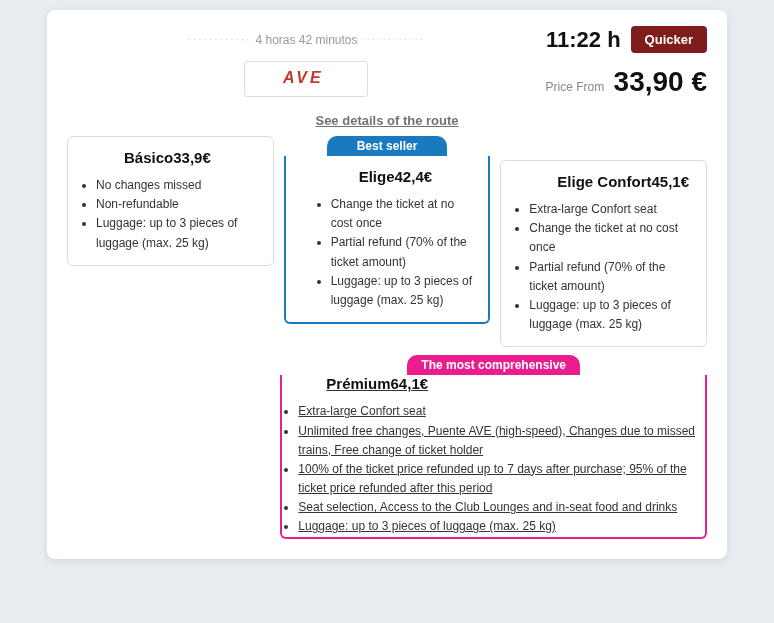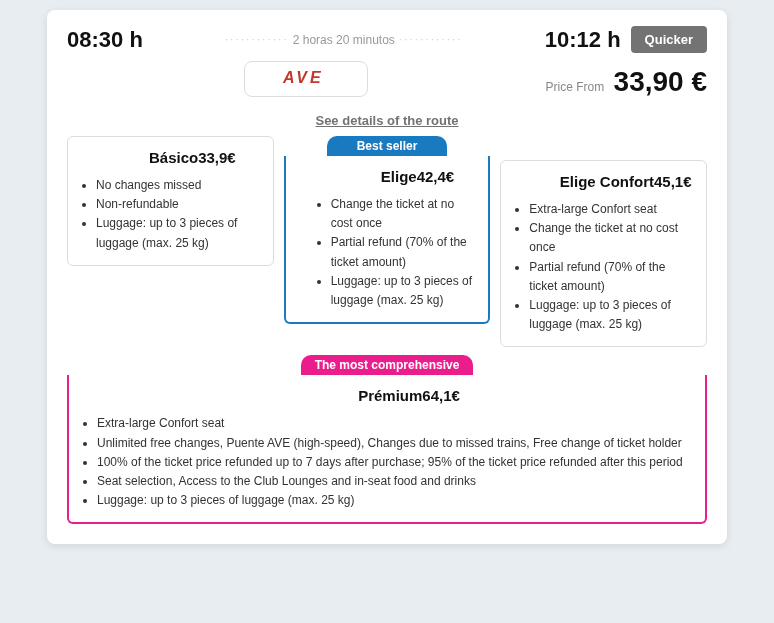--- a/index.html
+++ b/index.html
@@ -45,37 +45,37 @@
       align-items: center;
       justify-content: center;
       gap: 4px;
     }
     .duration-dots {
       color: #ccc;
       letter-spacing: 2px;
       font-size: 10px;
     }
     .quicker-btn {
-      background: #737373;
+      background: #7f1d1d;
       color: #fff;
       border: none;
       border-radius: 4px;
       padding: 6px 14px;
       font-size: 13px;
       font-weight: bold;
       cursor: pointer;
     }
     .train-logo-row {
       display: flex;
       justify-content: center;
       margin-bottom: 6px;
     }
     .train-logo-box {
       border: 1px solid #ddd;
-      border-radius: 8px;
+      border-radius: 3px;
       padding: 4px 36px;
       display: inline-flex;
       align-items: center;
       justify-content: center;
     }
     .ave-logo {
       font-size: 16px;
       font-weight: bold;
       font-style: italic;
       color: #c0392b;
@@ -122,21 +122,21 @@
       background: #fff;
     }
     .plan-card.highlighted {
       border: 2px solid #1a7abf;
       border-top: none;
       border-radius: 0 0 6px 6px;
       padding-left: 29px;
     }
     .plan-header {
       display: flex;
-      justify-content: center;
+      justify-content: flex-start;
       align-items: center;
       margin-bottom: 10px;
       margin-left: 44px;
     }
     .plan-name {
       font-size: 15px;
       font-weight: bold;
       color: #111;
     }
     .plan-price {
@@ -162,42 +162,41 @@
       font-size: 12px;
       font-weight: bold;
       border-radius: 10px 10px 0 0;
       padding: 3px 14px;
       display: inline-block;
     }
     .premium-card {
       border: 2px solid #e91e8c;
       border-top: none;
       border-radius: 0 0 6px 6px;
-      padding: 12px;
       background: #fff;
+      text-decoration: underline;
     }
     .col-basico { flex: 1; }
     .col-elige { flex: 1; display: flex; flex-direction: column; }
     .col-elige-confort { flex: 1; }
   </style>
 </head>
 <body>
 
 <div class="main-card">
 
   <div class="train-header">
-    <span class="train-time">08:30 h</span>
     <div class="train-duration">
       <div class="train-duration-line">
         <span class="duration-dots">············</span>
-        <span>2 horas 20 minutos</span>
+        <span>4 horas 42 minutos</span>
         <span class="duration-dots">············</span>
       </div>
     </div>
-    <span class="train-time">10:12 h</span>
+    <span class="train-time">11:22 h</span>
     <div style="width:10px"></div>
     <button class="quicker-btn">Quicker</button>
   </div>
 
   <div style="display:flex; align-items:center; justify-content:space-between; margin-bottom:10px;">
     <div class="train-logo-row" style="flex:1;">
       <div class="train-logo-box">
         <span class="ave-logo">
           
           <svg width="50" height="22" viewBox="0 0 50 22">
@@ -258,21 +257,21 @@
             <li>Extra-large Confort seat</li>
             <li>Change the ticket at no cost once</li>
             <li>Partial refund (70% of the ticket amount)</li>
             <li>Luggage: up to 3 pieces of luggage (max. 25 kg)</li>
           </ul>
         </div>
       </div>
     </div>
   </div>
 
-  <div style="display:flex; gap:0; margin-top:0;flex-direction:column;">
+  <div style="display:flex; gap:0; margin-top:0;">
 
     <div style="flex:1;"></div>
 
     <div style="flex:2;">
       <div class="most-comprehensive-badge" style="margin-top:8px;">
         <span>The most comprehensive</span>
       </div>
       <div class="premium-card">
         <div class="plan-header">
           <span class="plan-name">Prémium</span>

